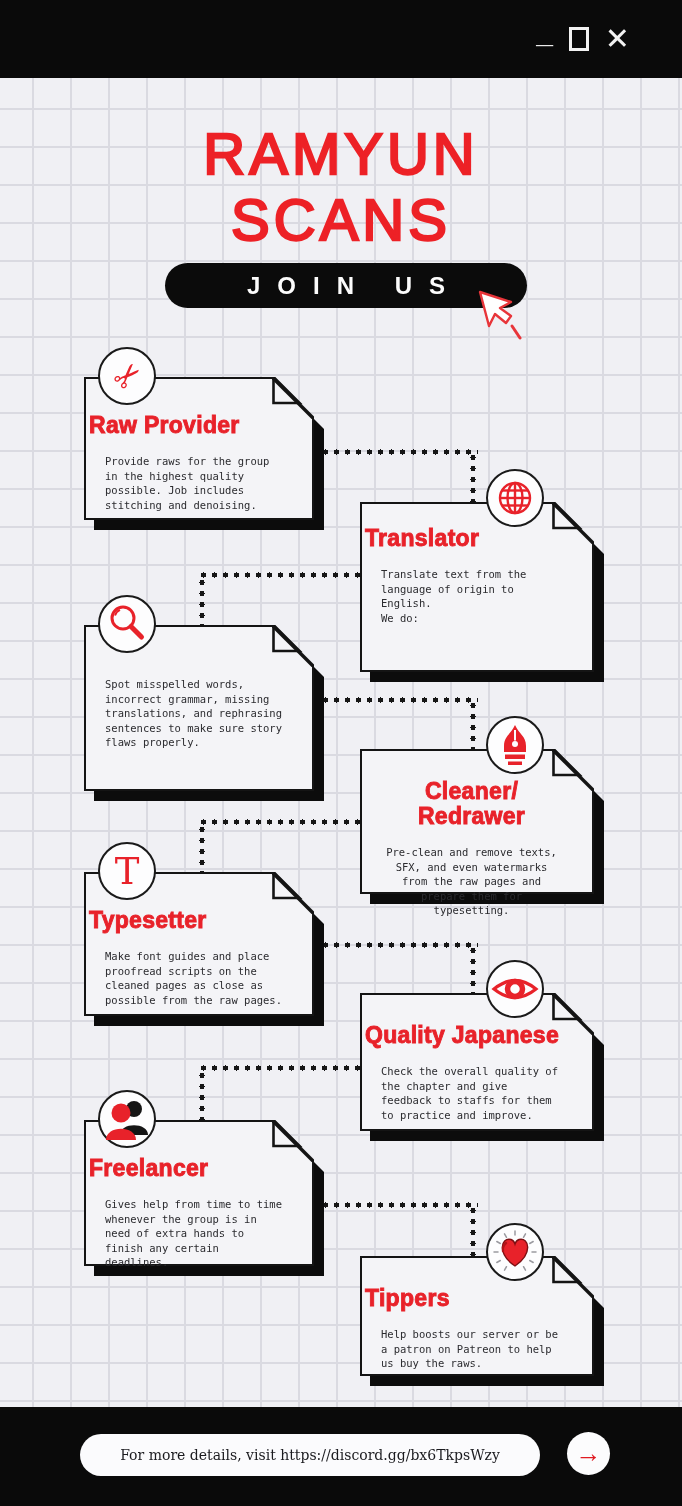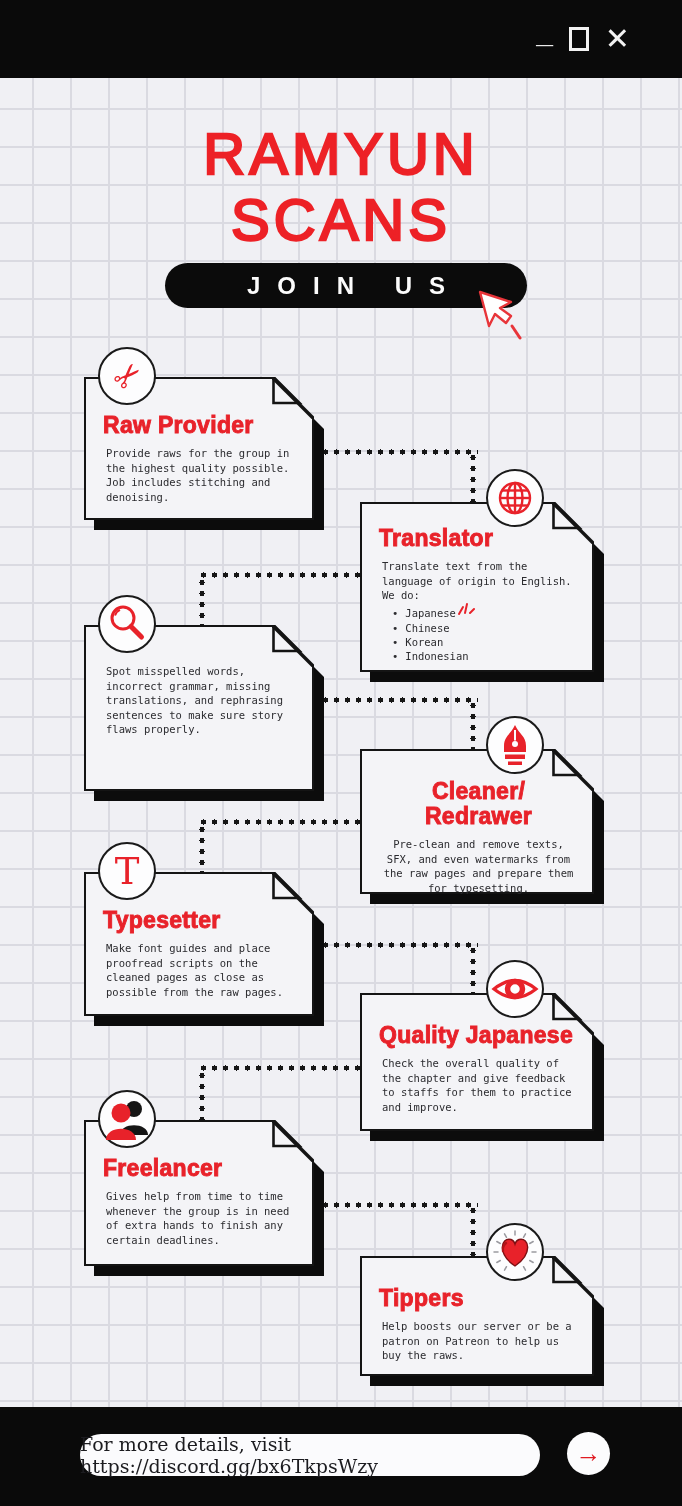--- a/index.html
+++ b/index.html
@@ -62,31 +62,31 @@
     clip-path:polygon(0 0, calc(100% - 42px) 0, 100% 42px, 100% 100%, 0 100%);
   }
   .fold { position:absolute; top:0; right:0; width:42px; height:42px; z-index:3; }
   .icon-circle {
     position:absolute; width:58px; height:58px; border-radius:50%;
     background:#fdfdfe; border:2.6px solid #1a1a1a; z-index:4;
     display:flex; align-items:center; justify-content:center;
   }
   .role-card.left  .icon-circle { left:14px;  top:-30px; }
   .role-card.right .icon-circle { left:126px; top:-33px; }
-  .card-content { position:relative; z-index:3; padding:36px 16px 0 19px; }
+  .card-content { position:relative; z-index:3; padding:36px 16px 0 5px; }
   .role-card.right .card-content { padding-top:30px; }
   .role-card.pos-translator .card-content { padding-top:24px; }
   .card-title {
     color:#e8222a; font-size:23px; font-weight:800; letter-spacing:0.3px;
     -webkit-text-stroke:0.9px #e8222a; margin:0 0 8px 0; line-height:25px;
     white-space:pre-line;
   }
   .card-body {
     font-family:"DejaVu Sans Mono", monospace; font-size:10.5px; line-height:14.6px;
-    color:#2b2b2f; white-space:pre-line; margin:3px;
+    color:#2b2b2f; white-space:pre-line; margin:16px;
   }
   .bullet-list { margin-top:1px; }
   .bullet-row {
     font-family:"DejaVu Sans Mono", monospace; font-size:10.5px; line-height:14.2px;
     color:#2b2b2f; padding-left:13px; position:relative;
   }
   .b-dot { margin-right:7px; }
   .doodle { display:inline-block; vertical-align:top; margin-left:1px; transform:translateY(-5px); }
   
   .scissors { color:#e8222a; font-family:"DejaVu Sans", sans-serif; font-size:33px; display:inline-block; transform:rotate(-45deg) translate(1px,0); }
@@ -106,21 +106,21 @@
   .c4h { left:198px; top:819px;  width:162px; }  .c4v { left:199px; top:824px;  height:52px; }
   .c5h { left:320px; top:942px;  width:158px; }  .c5v { left:470px; top:945px;  height:52px; }
   .c6h { left:198px; top:1065px; width:162px; }  .c6v { left:199px; top:1070px; height:54px; }
   .c7h { left:320px; top:1202px; width:158px; }  .c7v { left:470px; top:1205px; height:55px; }
   
   .footerbar { position:absolute; left:0; top:1407px; width:682px; height:99px; background:#0a0a0a; z-index:10; }
   .footer-pill {
     position:absolute; left:80px; top:27px; width:460px; height:42px;
     background:#fbfbfd; border-radius:21px;
     display:flex; align-items:center; justify-content:center;
-    font-family:"DejaVu Serif", serif; font-size:19px; color:#1b1b1f; cursor:pointer;
+    font-family:"DejaVu Serif", serif; font-size:14px; color:#1b1b1f; cursor:pointer;text-align:right;
   }
   .footer-arrow {
     position:absolute; left:567px; top:25px; width:43px; height:43px; border-radius:50%;
     background:#fcfcfd; display:flex; align-items:center; justify-content:center;
     color:#e01b22; font-size:26px; font-weight:bold; cursor:pointer;
   }
 </style>
 </head>
 <body>
 
@@ -195,30 +195,20 @@
         <line x1="20" y1="5" x2="20" y2="35"></line>
         <line x1="5" y1="20" x2="35" y2="20"></line>
         <line x1="7" y1="12.5" x2="33" y2="12.5"></line>
         <line x1="7" y1="27.5" x2="33" y2="27.5"></line>
       </svg>
     </div>
     <div class="card-content">
       <h3 class="card-title">Translator</h3>
       <p class="card-body">Translate text from the language of origin to English.
 We do:</p>
-      <div class="bullet-list">
-        <div class="bullet-row"><span class="b-dot">•</span><span>Japanese</span><svg class="doodle" width="18" height="15" viewBox="0 0 18 15" stroke="#e8222a" stroke-width="2" stroke-linecap="round">
-              <path d="M2 13 L6 6"></path>
-              <path d="M8 12 L10 3"></path>
-              <path d="M13 12 L17 8"></path>
-            </svg></div>
-        <div class="bullet-row"><span class="b-dot">•</span><span>Chinese</span></div>
-        <div class="bullet-row"><span class="b-dot">•</span><span>Korean</span></div>
-        <div class="bullet-row"><span class="b-dot">•</span><span>Indonesian</span></div>
-      </div>
     </div>
   </div>
 
   <div class="role-card left pos-proof">
     <div class="card-shadow"></div>
     <div class="card-panel"></div>
     <svg class="fold" viewBox="0 0 42 42">
       <path d="M1.5 0 L1.5 26 L27.5 26 Z" fill="#f4f4f7" stroke="#141414" stroke-width="2.6"></path>
       <line x1="-1" y1="-1" x2="42" y2="42" stroke="#141414" stroke-width="3.4"></line>
     </svg>

